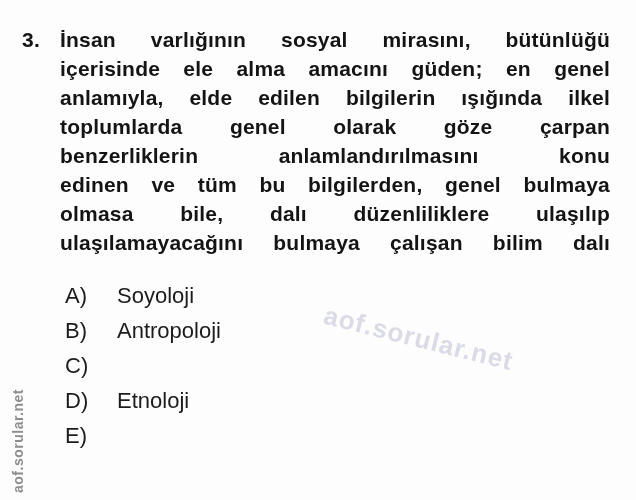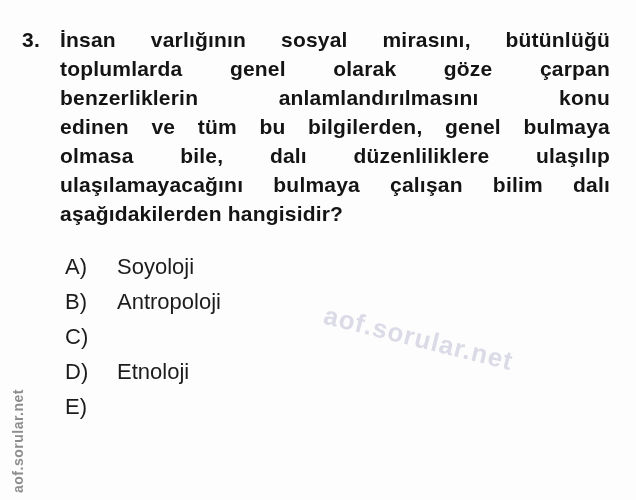--- a/index.html
+++ b/index.html
@@ -98,26 +98,27 @@
 </style>
 </head>
 <body>
 
 <div class="page">
 
   <div class="question-row">
     <div class="q-num">3.</div>
     <div class="q-text">
       <div class="q-line">İnsan varlığının sosyal mirasını, bütünlüğü</div>
+      <div class="q-line">içerisinde ele alma amacını güden; en genel</div>
+      <div class="q-line">anlamıyla, elde edilen bilgilerin ışığında ilkel</div>
       <div class="q-line">toplumlarda genel olarak göze çarpan</div>
       <div class="q-line">benzerliklerin anlamlandırılmasını konu</div>
       <div class="q-line">edinen ve tüm bu bilgilerden, genel bulmaya</div>
       <div class="q-line">olmasa bile, dalı düzenliliklere ulaşılıp</div>
       <div class="q-line">ulaşılamayacağını bulmaya çalışan bilim dalı</div>
-      <div class="q-line last">aşağıdakilerden hangisidir?</div>
     </div>
   </div>
 
   <div class="options">
     <div class="option-row">
       <span class="opt-letter">A)</span>
       <span class="opt-label">Soyoloji</span>
     </div>
     <div class="option-row">
       <span class="opt-letter">B)</span>

